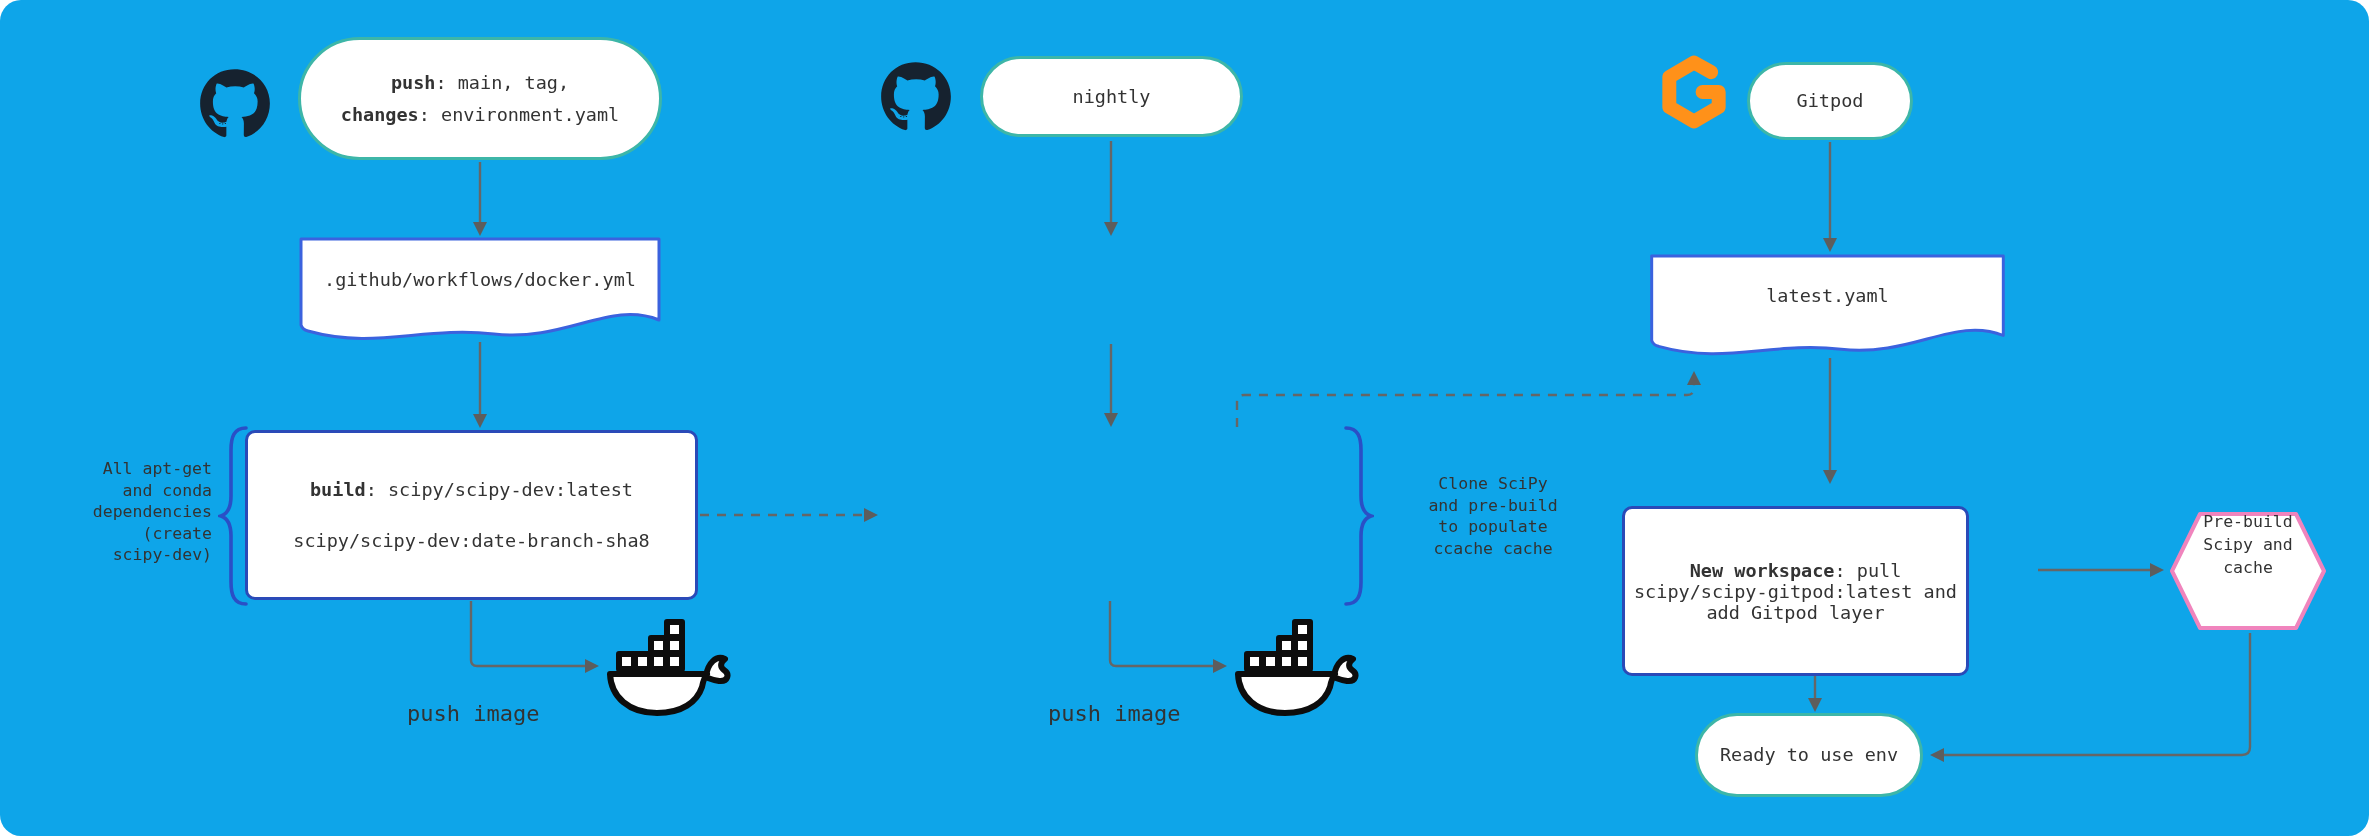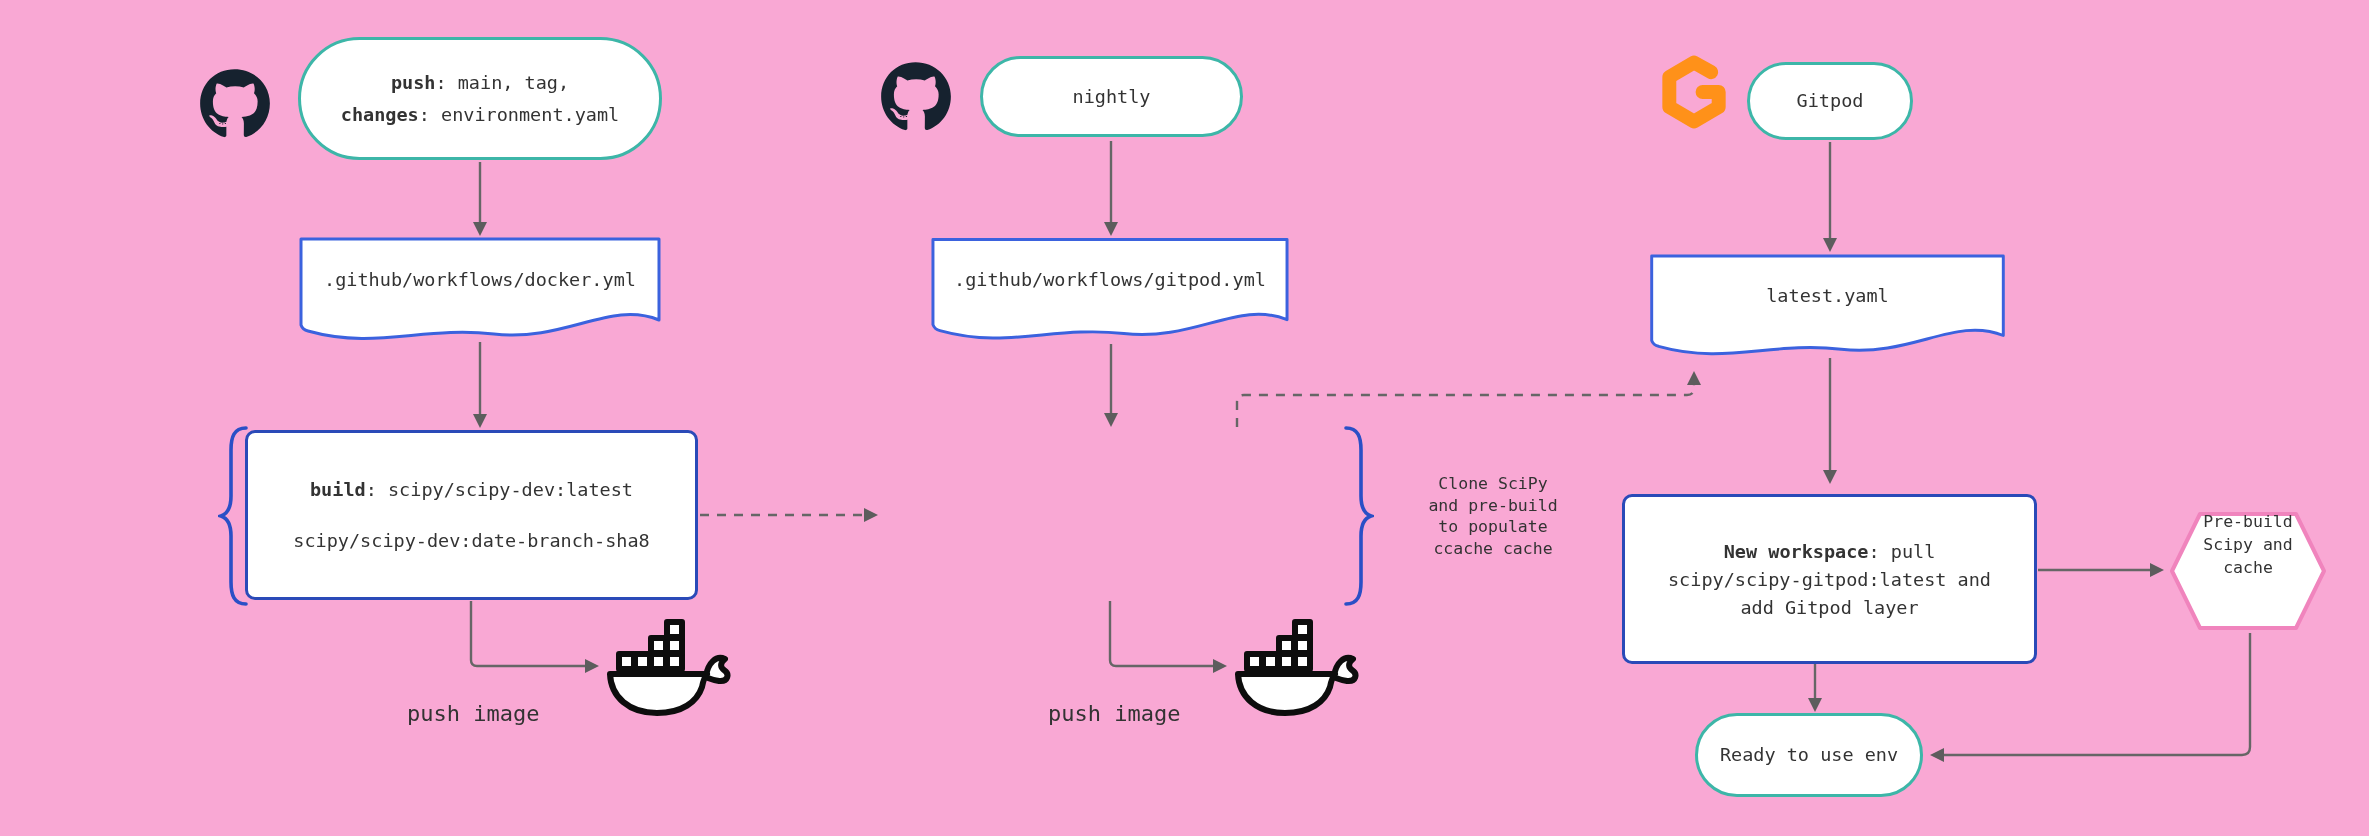--- a/index.html
+++ b/index.html
@@ -1,17 +1,17 @@
 <!DOCTYPE html>
 <html><head>
 <meta charset="utf-8">
 <style>
   html,body{margin:0;padding:0;background:#fff;}
-  .canvas{position:relative;width:2369px;height:836px;background:#f9a8d4;overflow:hidden;
-          font-family:"DejaVu Sans Mono","Liberation Mono",monospace;color:#333;}
+  .canvas{position:relative;width:2369px;height:836px;background:#0ea5e9;overflow:hidden;
+          font-family:"DejaVu Sans Mono","Liberation Mono",monospace;color:#333;border-radius:21px;}
   .abs{position:absolute;}
   svg{display:block;}
   .edges{position:absolute;left:0;top:0;z-index:1;}
   .edge{stroke:#666;stroke-width:2.4;fill:none;}
   .edge.dashed{stroke-dasharray:9 8;}
   .head{fill:#5d5d5d;stroke:none;}
   .node{z-index:2;}
   .pill{box-sizing:border-box;border:3px solid #3db6a8;background:#fff;
         display:flex;flex-direction:column;align-items:center;justify-content:center;
         font-size:18.5px;line-height:26px;}
@@ -84,20 +84,27 @@
 
   <div class="abs node boxnode" style="left:245px;top:430px;width:453px;height:170px">
     <div><span class="b">build</span><span>: scipy/scipy-dev:latest</span></div>
     <div>scipy/scipy-dev:date-branch-sha8</div>
   </div>
 
   <svg class="abs node" style="left:218px;top:424px" width="34" height="184" viewBox="0 0 34 184">
     <path d="M28,4 C16,4 13,13 13,26 L13,72 C13,84 9,90 3,92 C9,94 13,100 13,112 L13,158 C13,171 16,180 28,180" fill="none" stroke="#2a4fc6" stroke-width="3.6" stroke-linecap="round"></path>
   </svg>
 
+  <div class="abs node note right-align" style="left:30px;top:458px;width:182px">
+    <div>All apt-get</div>
+    <div>and conda</div>
+    <div>dependencies</div>
+    <div>(create</div>
+    <div>scipy-dev)</div>
+  </div>
 
   <svg class="abs node" style="left:602px;top:616px" width="130" height="104" viewBox="0 0 130 104">
     <g fill="#fff" stroke="#0d0d0d" stroke-width="6" stroke-linejoin="round">
       <rect x="17" y="38" width="15" height="15"></rect>
         <rect x="33" y="38" width="15" height="15"></rect>
       <rect x="49" y="38" width="15" height="15"></rect>
         <rect x="65" y="38" width="15" height="15"></rect>
       <rect x="49" y="22" width="15" height="15"></rect>
         <rect x="65" y="22" width="15" height="15"></rect>
       <rect x="65" y="6" width="15" height="15"></rect>
@@ -107,26 +114,20 @@
   </svg>
 
   <div class="abs node flowlabel" style="left:407px;top:701px;width:184px">push image</div>
 
   <svg class="abs node" style="left:881px;top:61px" width="70" height="72" viewBox="0 0 496 512">
     <path fill="#16222f" d="M165.9 397.4c0 2-2.3 3.6-5.2 3.6-3.3.3-5.6-1.3-5.6-3.6 0-2 2.3-3.6 5.2-3.6 3-.3 5.6 1.3 5.6 3.6zm-31.1-4.5c-.7 2 1.3 4.3 4.3 4.9 2.6 1 5.6 0 6.2-2s-1.3-4.3-4.3-5.2c-2.6-.7-5.5.3-6.2 2.3zm44.2-1.7c-2.9.7-4.9 2.6-4.6 4.9.3 2 2.9 3.3 5.9 2.6 2.9-.7 4.9-2.6 4.6-4.6-.3-1.9-3-3.2-5.9-2.9zM244.8 8C106.1 8 0 113.3 0 252c0 110.9 69.8 205.8 169.5 239.2 12.8 2.3 17.3-5.6 17.3-12.1 0-6.2-.3-40.4-.3-61.4 0 0-70 15-84.7-29.8 0 0-11.4-29.1-27.8-36.6 0 0-22.9-15.7 1.6-15.4 0 0 24.9 2 38.6 25.8 21.9 38.6 58.6 27.5 72.9 20.9 2.3-16 8.8-27.1 16-33.7-55.9-6.2-112.3-14.3-112.3-110.5 0-27.5 7.6-41.3 23.6-58.9-2.6-6.5-11.1-33.3 2.6-67.9 20.9-6.5 69 27 69 27 20-5.6 41.5-8.5 62.8-8.5s42.8 2.9 62.8 8.5c0 0 48.1-33.6 69-27 13.7 34.7 5.2 61.4 2.6 67.9 16 17.7 25.8 31.5 25.8 58.9 0 96.5-58.9 104.2-114.8 110.5 9.2 7.9 17 22.9 17 46.4 0 33.7-.3 75.4-.3 83.6 0 6.5 4.6 14.4 17.3 12.1C428.2 457.8 496 362.9 496 252 496 113.3 383.5 8 244.8 8z"></path>
   </svg>
 
   <div class="abs node pill" style="left:980px;top:56px;width:263px;height:81px;border-radius:41px">nightly</div>
 
-  <div class="abs node docnode" style="left:930px;top:236px;width:360px;height:112px">
-    <svg width="360" height="112" viewBox="0 0 364 112">
-      <path d="M3,3 L361,3 L361,84 C312,64 268,106 196,98 C124,90 78,114 10,95 C6,94 4,92 3,89 Z" fill="#fff" stroke="#3b62de" stroke-width="3" stroke-linejoin="round"></path>
-    </svg>
-    <div class="doctext">.github/workflows/gitpod.yml</div>
-  </div>
 
 
   <svg class="abs node" style="left:1340px;top:424px" width="34" height="184" viewBox="0 0 34 184">
     <path d="M6,4 C18,4 21,13 21,26 L21,72 C21,84 25,90 31,92 C25,94 21,100 21,112 L21,158 C21,171 18,180 6,180" fill="none" stroke="#2a4fc6" stroke-width="3.6" stroke-linecap="round"></path>
   </svg>
 
   <div class="abs node note left-align" style="left:1388px;top:473px;width:210px">
     <div>Clone SciPy</div>
     <div>and pre-build</div>
     <div>to populate</div>
@@ -155,21 +156,21 @@
 
   <div class="abs node pill" style="left:1747px;top:62px;width:166px;height:78px;border-radius:39px">Gitpod</div>
 
   <div class="abs node docnode" style="left:1648px;top:253px;width:359px;height:110px">
     <svg width="359" height="110" viewBox="0 0 364 112">
       <path d="M3,3 L361,3 L361,84 C312,64 268,106 196,98 C124,90 78,114 10,95 C6,94 4,92 3,89 Z" fill="#fff" stroke="#3b62de" stroke-width="3" stroke-linejoin="round"></path>
     </svg>
     <div class="doctext">latest.yaml</div>
   </div>
 
-  <div class="abs node boxnode" style="left:1622px;top:494px;width:415px;height:170px;gap:7px">
+  <div class="abs node boxnode" style="left:1622px;top:506px;width:347px;height:170px;gap:0">
     <div><span class="b">New workspace</span><span>: pull</span></div>
     <div>scipy/scipy-gitpod:latest and</div>
     <div>add Gitpod layer</div>
   </div>
 
   <div class="abs node" style="left:2168px;top:510px;width:160px;height:122px">
     <svg width="160" height="122" viewBox="0 0 160 122">
       <polygon points="32,4 128,4 156,61 128,118 32,118 4,61" fill="#fff" stroke="#f084bd" stroke-width="4" stroke-linejoin="round"></polygon>
     </svg>
     <div class="hextext">

